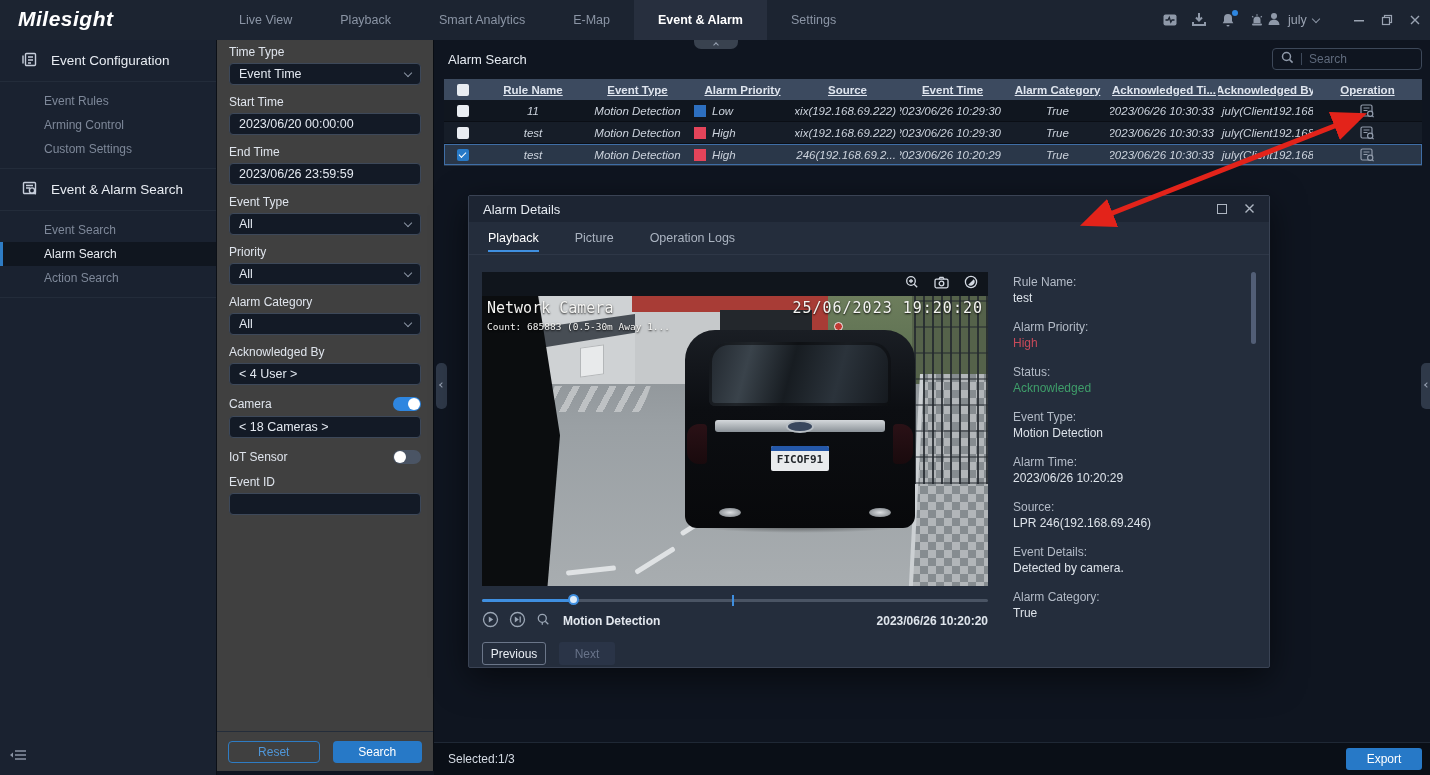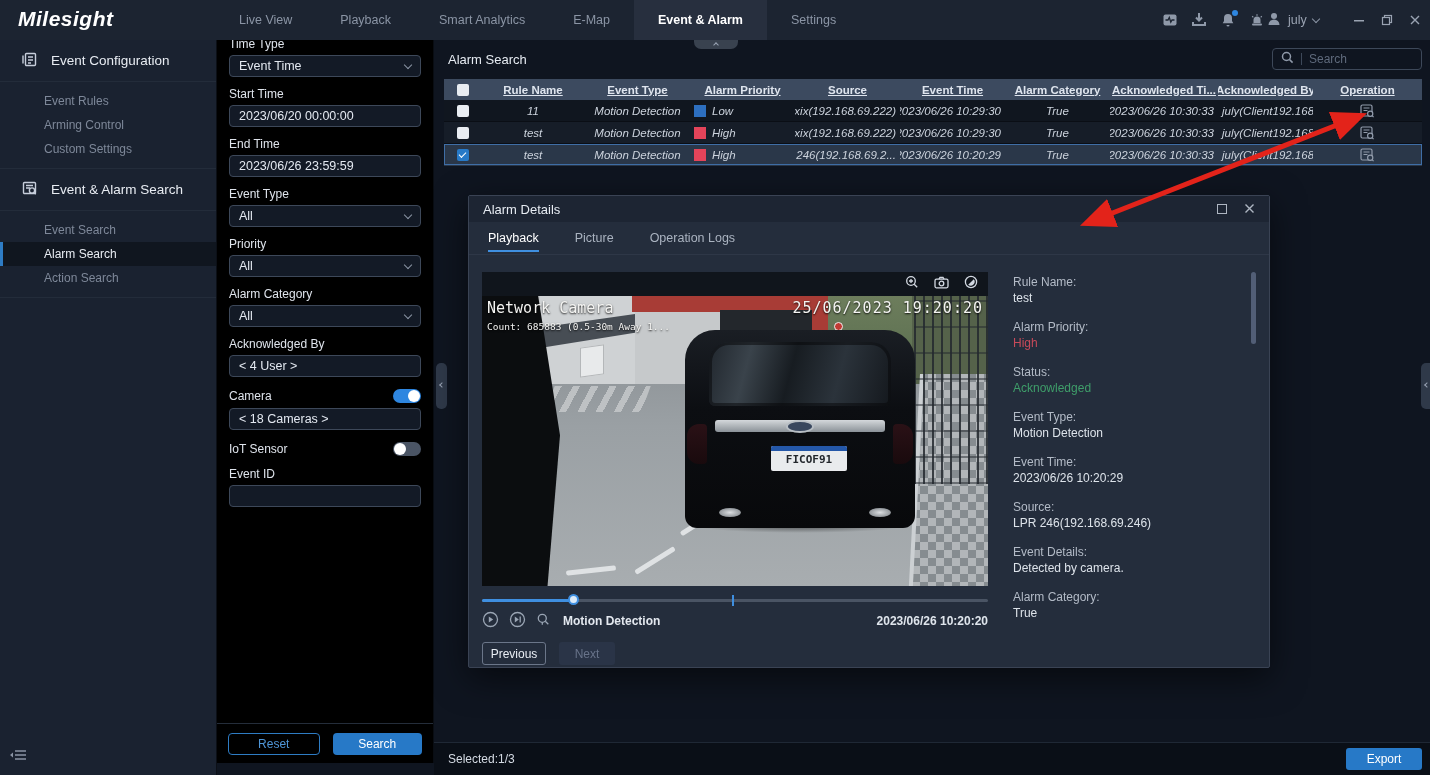--- a/index.html
+++ b/index.html
@@ -23,21 +23,21 @@
   .winctl .wc { width:14px; height:14px; display:flex; align-items:center; justify-content:center; }
   
   .sidebar { position:absolute; left:0; top:40px; width:217px; height:735px; background:#1a2230; border-right:1px solid #0c1017; }
   .sec-head { height:42px; display:flex; align-items:center; gap:13px; padding-left:21px; font-size:13.5px; color:#e8ecf2; border-bottom:1px solid #232c3a; }
   .sec-items { padding:7px 0; border-bottom:1px solid #232c3a; }
   .sub { position:relative; height:24px; line-height:24px; padding-left:44px; font-size:12px; color:#7e8899; cursor:default; }
   .sub.active { background:#10161f; color:#e8ecf2; }
   .sub.active::before { content:""; position:absolute; left:0; top:0; bottom:0; width:3px; background:#2e7cc4; }
   .side-bottom { position:absolute; left:0; bottom:0; width:216px; height:36px; display:flex; align-items:center; padding-left:9px; }
   
-  .filter { position:absolute; left:217px; top:28px; width:217px; height:735px; background:#000000; border-right:1px solid #090d13; padding:5px 12px 12px 12px; }
+  .filter { position:absolute; left:217px; top:36px; width:217px; height:735px; background:#404040; border-right:1px solid #090d13; padding:5px 12px 12px 12px; }
   .flabel { margin-top:10px; height:14px; font-size:12px; color:#dfe4ec; display:block; }
   .fctrl { margin-top:4px; height:22px; background:#131a26; border:1px solid #3d4859; border-radius:4px; display:flex; align-items:center; justify-content:space-between; padding:0 9px; font-size:12.5px; color:#e3e8f0; }
   .chev { width:6px; height:6px; border-right:1.5px solid #8a94a4; border-bottom:1.5px solid #8a94a4; transform:rotate(45deg); margin-top:-3px; }
   .chev.up { transform:rotate(-135deg); margin-top:3px; }
   .chev.left { transform:rotate(135deg); }
   .frow { margin-top:11px; height:16px; display:flex; align-items:center; justify-content:space-between; }
   .toggle { position:relative; width:28px; height:14px; border-radius:8px; background:#4a5464; }
   .toggle .knob { position:absolute; left:1px; top:1px; width:12px; height:12px; border-radius:50%; background:#fff; }
   .toggle.on { background:#2e86e0; }
   .toggle.on .knob { left:auto; right:1px; }
@@ -129,21 +129,21 @@
   .m2 { left:196px; top:225px; width:40px; transform:rotate(-32deg); }
   .m3 { left:84px; top:272px; width:50px; transform:rotate(-6deg); }
   .v-wall { position:absolute; left:0; top:0; width:78px; height:290px; background:#0b0d0f; clip-path:polygon(0 0,72% 0,100% 48%,84% 100%,0 100%); }
   .car { position:absolute; left:203px; top:34px; width:230px; height:198px; }
   .c-shadow { position:absolute; left:6px; right:6px; bottom:-5px; height:16px; background:radial-gradient(ellipse,rgba(0,0,0,.55),transparent 70%); }
   .c-body { position:absolute; inset:0; background:linear-gradient(180deg,#1a1e24 0%,#0c0e12 40%,#08090b 100%); border-radius:30px 30px 12px 12px; }
   .c-window { position:absolute; left:24px; top:12px; width:182px; height:64px; border-radius:20px 20px 6px 6px;
       background:linear-gradient(105deg,#20262d 0%,#3a434b 22%,#171c21 45%,#2b333b 70%,#14181d 100%); box-shadow:inset 0 0 0 3px rgba(5,6,8,.5); }
   .c-chrome { position:absolute; left:30px; top:90px; width:170px; height:12px; border-radius:3px; background:linear-gradient(#d4d8db,#8b9298); display:flex; align-items:center; justify-content:center; }
   .c-oval { width:28px; height:13px; border-radius:50%; background:#39475e; border:2px solid #b8bec4; }
-  .c-plate { position:absolute; left:86px; top:116px; width:76px; height:25px; background:#e9ebed; border-radius:2px; overflow:hidden; text-align:center; }
+  .c-plate { position:absolute; left:86px; top:116px; width:58px; height:25px; background:#e9ebed; border-radius:2px; overflow:hidden; text-align:center; }
   .c-plate-band { display:block; height:5px; background:#2457a8; }
   .c-plate-text { display:block; font-family:"DejaVu Sans Mono",monospace; font-weight:700; font-size:11px; line-height:18px; color:#23272c; }
   .c-tail { position:absolute; top:94px; width:20px; height:40px; background:linear-gradient(#2a1116,#190a0d); }
   .c-tail.l { left:2px; border-radius:12px 4px 4px 12px; }
   .c-tail.r { right:2px; border-radius:4px 12px 12px 4px; }
   .c-exh { position:absolute; top:178px; width:22px; height:9px; border-radius:50%; background:radial-gradient(#dcdfe2,#70767b); }
   .c-exh.l { left:34px; } .c-exh.r { right:24px; }
   .osd { position:absolute; color:#f4f4f2; text-shadow:0 1px 2px rgba(0,0,0,.9); font-family:"DejaVu Sans Mono",monospace; z-index:3; }
   .osd-name { left:5px; top:3px; font-size:15px; }
   .osd-count { left:5px; top:25px; font-size:9.5px; }
@@ -569,21 +569,21 @@
         </div>
       <div class="d-item">
           <div class="d-label">Status:</div>
           <div class="d-value" style="color: rgb(63, 158, 106);">Acknowledged</div>
         </div>
       <div class="d-item">
           <div class="d-label">Event Type:</div>
           <div class="d-value">Motion Detection</div>
         </div>
       <div class="d-item">
-          <div class="d-label">Event Time:</div>
+          <div class="d-label">Alarm Time:</div>
           <div class="d-value">2023/06/26 10:20:29</div>
         </div>
       <div class="d-item">
           <div class="d-label">Source:</div>
           <div class="d-value">LPR 246(192.168.69.246)</div>
         </div>
       <div class="d-item">
           <div class="d-label">Event Details:</div>
           <div class="d-value">Detected by camera.</div>
         </div>

